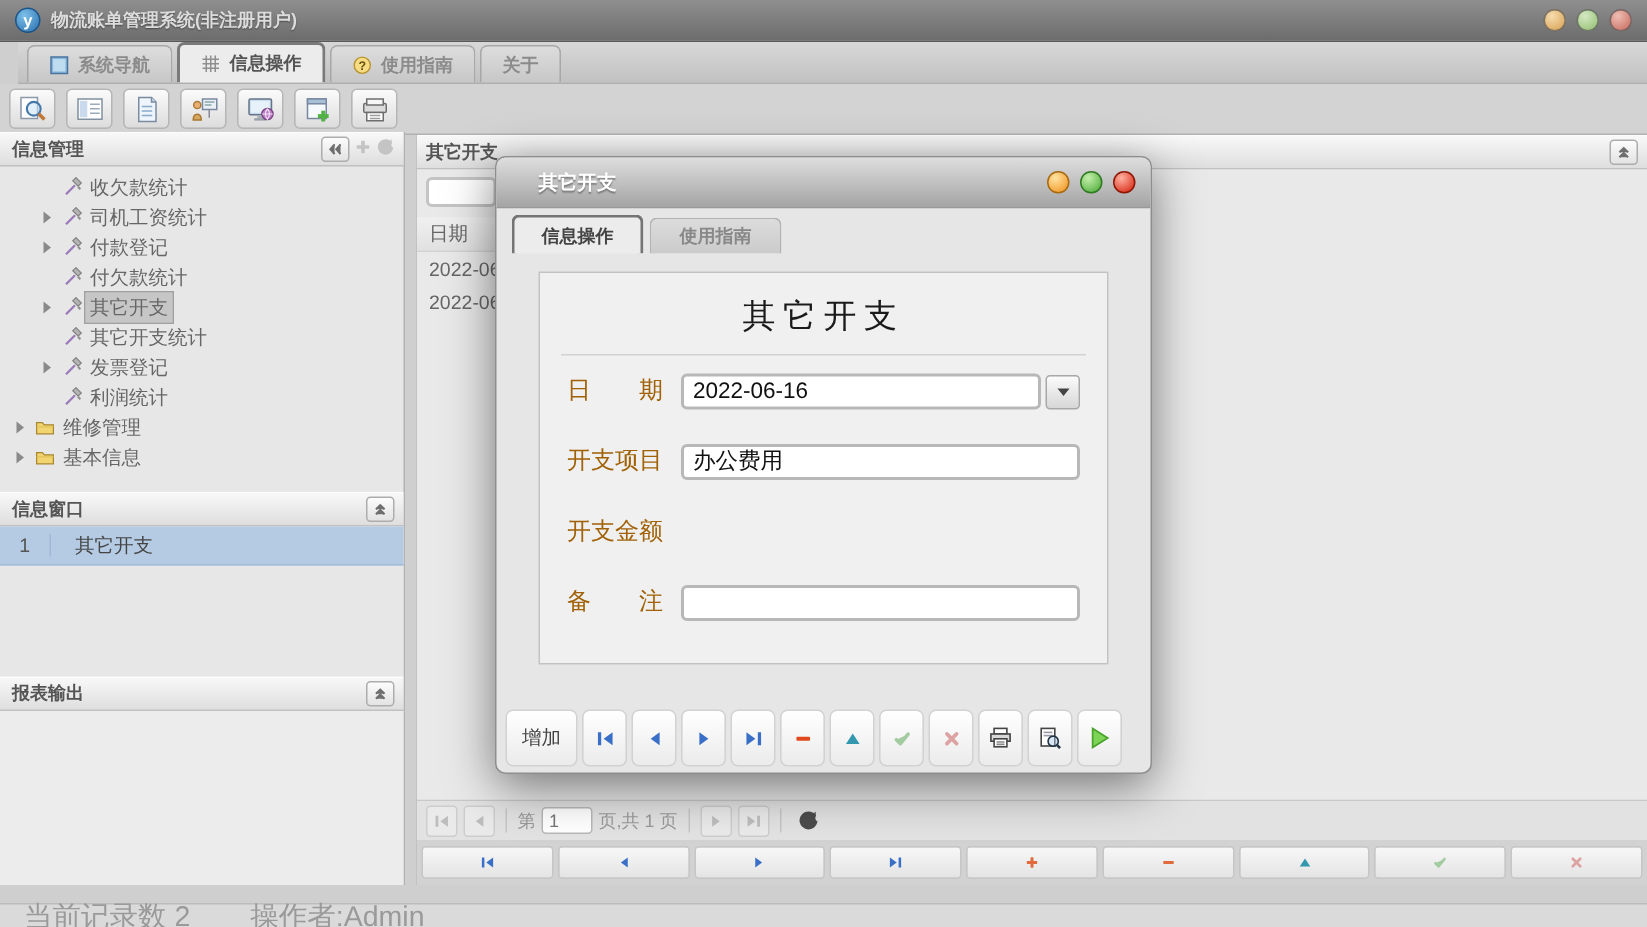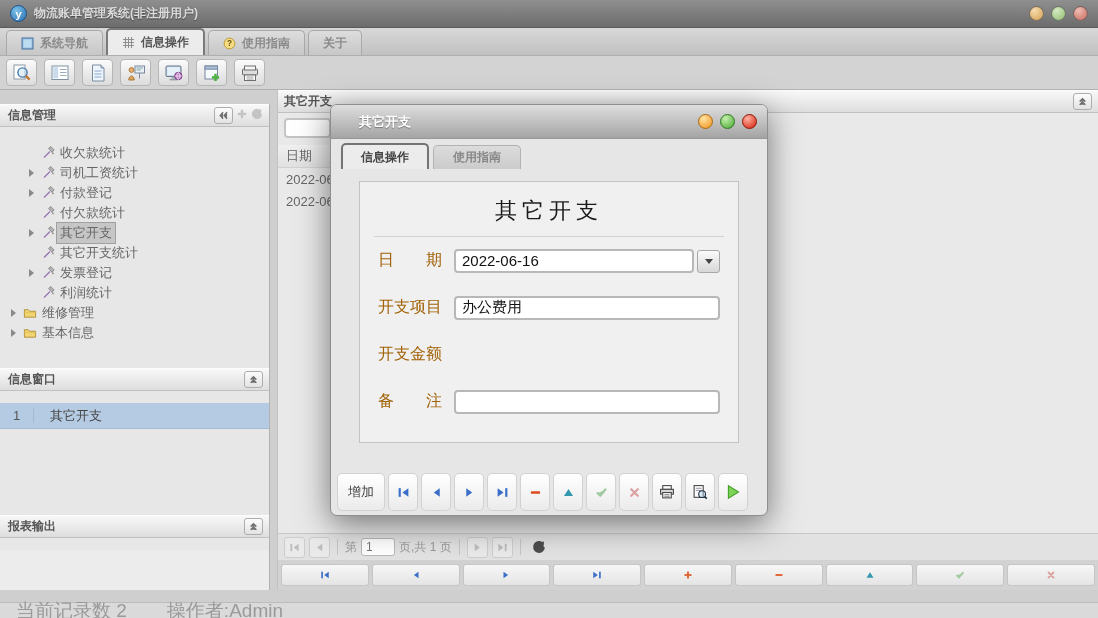--- a/index.html
+++ b/index.html
@@ -13,40 +13,40 @@
 .orbs{margin-left:auto;display:flex;gap:7px;align-items:center;}
 .orb{width:15px;height:15px;border-radius:50%;border:1px solid rgba(90,90,90,.75);}
 .orb.o1{background:radial-gradient(circle at 35% 28%,#f6dcae,#d7a051);}
 .orb.o2{background:radial-gradient(circle at 35% 28%,#d4e9c3,#92bd6e);}
 .orb.o3{background:radial-gradient(circle at 35% 28%,#efbeb4,#c8685c);}
 .dlg .orb.o1{background:radial-gradient(circle at 35% 28%,#ffe3a2,#f09018);border-color:#a86a10;}
 .dlg .orb.o2{background:radial-gradient(circle at 35% 28%,#c5efab,#46a832);border-color:#2f7a20;}
 .dlg .orb.o3{background:radial-gradient(circle at 35% 28%,#ffb2a2,#d41e08);border-color:#8e1404;}
 
 
-.tabbar{position:absolute;left:0;top:28px;right:0;height:28px;background:linear-gradient(#d8d8d8,#c1c1c1);display:flex;align-items:flex-end;padding-left:6px;gap:3px;border-bottom:1px solid #aeaeae;}
+.tabbar{position:absolute;left:12px;top:28px;right:0;height:28px;background:linear-gradient(#d8d8d8,#c1c1c1);display:flex;align-items:flex-end;padding-left:6px;gap:3px;border-bottom:1px solid #aeaeae;}
 .tab{height:25px;display:flex;align-items:center;gap:6px;padding:0 14px;border:1px solid #a8a8a8;border-bottom:none;border-radius:5px 5px 0 0;background:linear-gradient(#dddddd,#c7c7c7);color:#8b8b8b;font-weight:bold;font-size:12px;}
 .tab.active{background:#ececec;border:2px solid #7a7a7a;border-bottom:none;color:#555;height:27px;}
 .tab .tic{width:13px;height:13px;display:inline-flex;}
 .tab .tic svg{width:100%;height:100%;}
 
 
 .toolbar{position:absolute;left:0;top:56px;right:0;height:34px;background:#d3d3d3;border-bottom:1px solid #b2b2b2;display:flex;align-items:center;padding-left:6px;gap:7px;}
 .tool-btn{width:31px;height:27px;border:1px solid #b6b6b6;border-radius:4px;background:linear-gradient(#fbfbfb,#dcdcdc);display:flex;align-items:center;justify-content:center;}
 .tool-btn .ic{width:20px;height:20px;}
 
 
 .ic{display:inline-flex;align-items:center;justify-content:center;}
 .ic svg{width:100%;height:100%;fill:currentColor;}
 .c-blue{color:#3a6fc8;}.c-red{color:#e0491c;}.c-orange{color:#e06a3c;}
 .c-teal{color:#3398ae;}.c-green{color:#a2cba2;}.c-pink{color:#dda3a3;}
 .c-dis{color:#bdbdbd;}.c-dark{color:#4c4c4c;}
 
 
-.sidebar{position:absolute;left:0;top:104px;width:270px;bottom:28px;background:#e7e7e7;border-right:1px solid #b2b2b2;display:flex;flex-direction:column;gap:12px;}
+.sidebar{position:absolute;left:0;top:88px;width:270px;bottom:28px;background:#e7e7e7;border-right:1px solid #b2b2b2;display:flex;flex-direction:column;}
 .p-head{height:23px;flex-shrink:0;background:linear-gradient(#f8f8f8,#dedede);border-top:1px solid #fdfdfd;border-bottom:1px solid #c0c0c0;display:flex;align-items:center;padding:0 6px 0 8px;font-weight:bold;color:#555;font-size:12px;}
 .p-head .sp{margin-left:auto;display:flex;align-items:center;gap:3px;}
 .mini-btn{width:19px;height:17px;border:1px solid #adadad;border-radius:3px;background:linear-gradient(#fcfcfc,#e3e3e3);display:flex;align-items:center;justify-content:center;color:#6f6f6f;}
 .mini-btn .ic{width:11px;height:11px;}
 .ghost{color:#c4c4c4;}.ghost .ic{width:12px;height:12px;}
 .tree{height:217px;padding-top:4px;overflow:hidden;}
 .t-item{height:20px;display:flex;align-items:center;color:#666;font-size:13px;}
 .t-item.lv1{padding-left:24px;}
 .t-item.lv0{padding-left:6px;}
 .t-arrow{width:14px;display:flex;justify-content:center;flex-shrink:0;}

